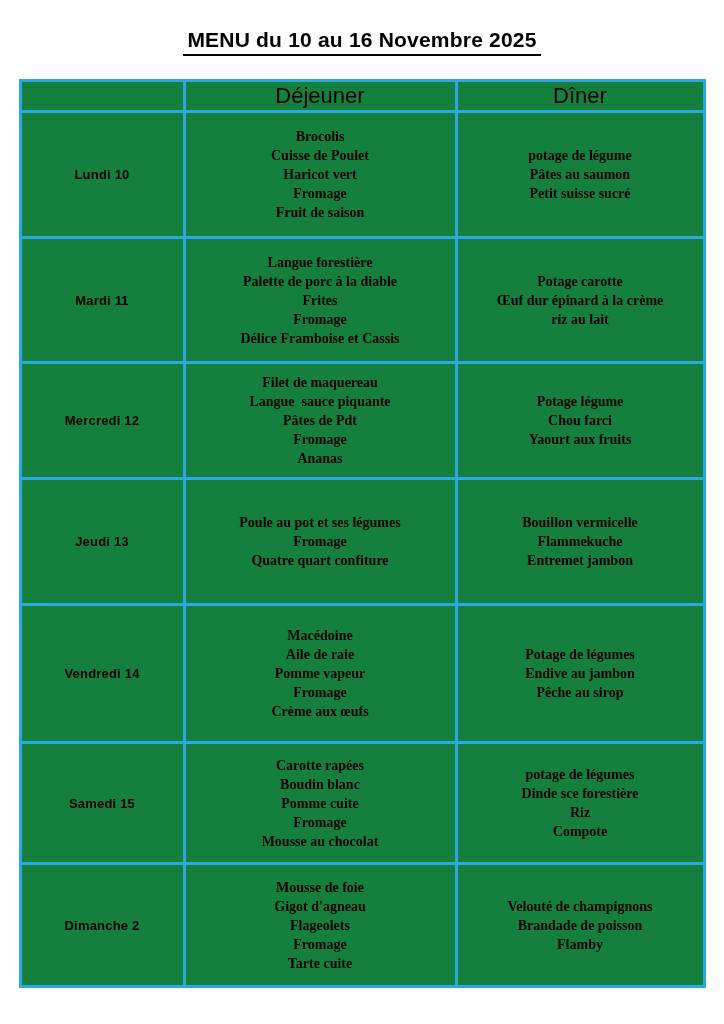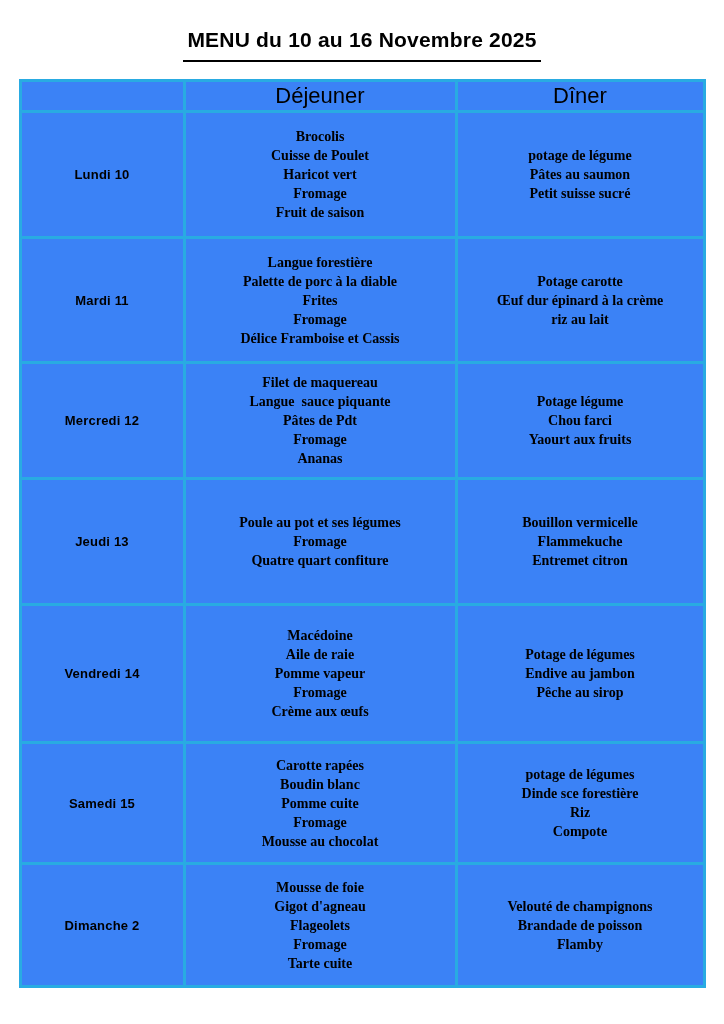--- a/index.html
+++ b/index.html
@@ -14,40 +14,40 @@
 
   .title {
     text-align: center;
     margin: 28px 0 0 0;
     font-size: 21px;
     font-weight: bold;
     letter-spacing: 0.2px;
   }
   .title .underline {
     border-bottom: 2.5px solid #000;
-    padding: 0 4px 9px 4px;
+    padding: 0 4px 3px 4px;
     margin-top: 12px;
   }
 
   table.menu {
     border-collapse: collapse;
     table-layout: fixed;
     width: 684px;
     margin: 27px auto 0 auto;
   }
   table.menu col.c-day    { width: 164px; }
   table.menu col.c-lunch  { width: 272px; }
   table.menu col.c-dinner { width: 248px; }
 
   table.menu th, table.menu td {
     border: 3px solid #29ABE2;
     text-align: center;
     vertical-align: middle;
     padding: 0;
-    background: #3b82f6;
+    background: #15803d;
   }
 
   tr.header-row   { height: 31px;  }
   tr.r0 { height: 126px; }
   tr.r1 { height: 125px; }
   tr.r2 { height: 116px; }
   tr.r3 { height: 126px; }
   tr.r4 { height: 138px; }
   tr.r5 { height: 121px; }
   tr.r6 { height: 123px; }
@@ -144,21 +144,21 @@
     <tr class="r3">
       <td class="day-cell">Jeudi 13</td>
       <td>
             <div class="menu-line">Poule au pot et ses légumes</div>
             <div class="menu-line">Fromage</div>
             <div class="menu-line">Quatre quart confiture</div>
           </td>
       <td>
             <div class="menu-line">Bouillon vermicelle</div>
             <div class="menu-line">Flammekuche</div>
-            <div class="menu-line">Entremet citron</div>
+            <div class="menu-line">Entremet jambon</div>
           </td>
     </tr>
 
     <tr class="r4">
       <td class="day-cell">Vendredi 14</td>
       <td>
             <div class="menu-line">Macédoine</div>
             <div class="menu-line">Aile de raie</div>
             <div class="menu-line">Pomme vapeur</div>
             <div class="menu-line">Fromage</div>

